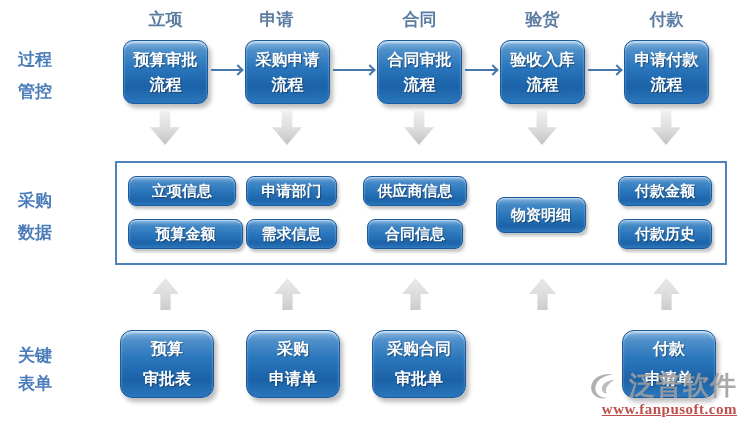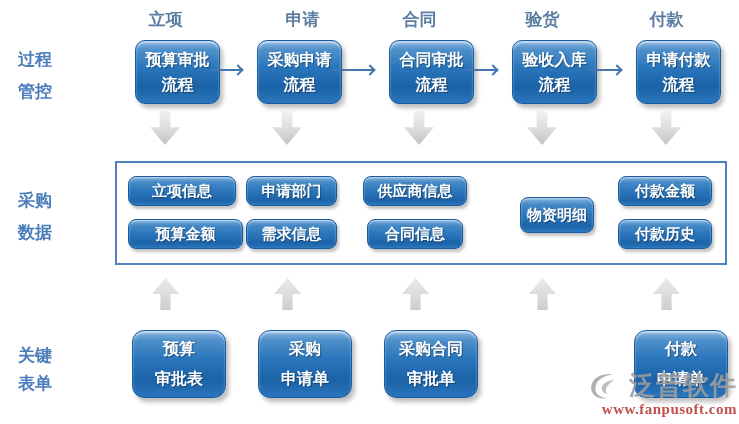--- a/index.html
+++ b/index.html
@@ -14,21 +14,20 @@
   }
   
   .bluebox{
     position:absolute;border-radius:10px;box-sizing:border-box;
     background:linear-gradient(180deg,#8cb8e2 0%,#4f90ca 14%,#2a76bc 42%,#1b62a8 74%,#2a76bc 100%);
     border:1px solid var(--box-border,#1a5b9e);
     box-shadow:3px 4px 4px rgba(110,110,110,.45), inset 0 2px 2px rgba(255,255,255,.55);
     color:#fff;font-weight:bold;text-align:center;
     display:flex;flex-direction:column;justify-content:center;
     text-shadow:1px 1px 1px rgba(0,0,0,.35);
-    margin-left:12px;
   }
   .proc{top:40px;width:85px;height:64px;font-size:16px;line-height:25px;}
   .formbox{top:330px;width:94px;height:68px;font-size:16px;line-height:30px;border-radius:12px;}
   
   .harrow{position:absolute;top:69px;height:2px;background:var(--arrow-blue,#4576ad);}
   .harrow::after{
     content:"";position:absolute;right:0;top:-3.5px;width:8px;height:8px;box-sizing:border-box;
     border-top:2px solid var(--arrow-blue,#4576ad);border-right:2px solid var(--arrow-blue,#4576ad);
     transform:rotate(45deg);
   }
@@ -61,42 +60,42 @@
   .side-label{
     position:absolute;left:18px;width:70px;font-size:17px;font-weight:bold;
     line-height:32px;color:var(--side-label,#4a7cba);
   }
   
   .watermark{position:absolute;right:2px;bottom:6px;text-align:right;}
   .wm-row{display:flex;align-items:center;justify-content:flex-end;gap:11px;}
   .wm-logo{width:30px;height:30px;opacity:.85;}
   .wm-brand{font-size:26px;font-weight:bold;color:var(--wm-gray,#9e9e9e);letter-spacing:1px;opacity:.88;}
   .wm-url{font-family:"Liberation Serif","DejaVu Serif",serif;font-size:15px;font-weight:bold;
-    color:var(--wm-red,#c0504d);letter-spacing:.5px;margin-top:-2px;}
+    color:var(--wm-red,#c0504d);letter-spacing:.5px;margin-top:-2px;text-decoration:underline;}
 </style>
 </head>
 <body>
 
 <div id="page">
 
   <div class="side-label" style="top:43px">
     <div>过程</div>
     <div>管控</div>
   </div>
   <div class="side-label" style="top:184px">
     <div>采购</div>
     <div>数据</div>
   </div>
   <div class="side-label" style="top:341px;line-height:28px">
     <div>关键</div>
     <div>表单</div>
   </div>
 
   <div class="stage-label" style="left:123px">立项</div>
-  <div class="stage-label" style="left:260px">申请</div>
+  <div class="stage-label" style="left:234px">申请</div>
   <div class="stage-label" style="left:377px">合同</div>
   <div class="stage-label" style="left:500px">验货</div>
   <div class="stage-label" style="left:624px">付款</div>
 
   <div class="bluebox proc" style="left:123px">
     <div>预算审批</div>
     <div>流程</div>
   </div>
   <div class="bluebox proc" style="left:245px">
     <div>采购申请</div>
@@ -127,21 +126,21 @@
   <div class="gdown" style="left:651px"></div>
 
   <div class="data-frame"></div>
 
   <div class="data-btn" style="left:128px;top:176px;width:108px">立项信息</div>
   <div class="data-btn" style="left:128px;top:219px;width:115px">预算金额</div>
   <div class="data-btn" style="left:246px;top:176px;width:91px">申请部门</div>
   <div class="data-btn" style="left:246px;top:219px;width:91px">需求信息</div>
   <div class="data-btn" style="left:363px;top:176px;width:104px">供应商信息</div>
   <div class="data-btn" style="left:367px;top:219px;width:96px">合同信息</div>
-  <div class="data-btn tall" style="left:520px;top:197px;width:74px">物资明细</div>
+  <div class="data-btn tall" style="left:496px;top:197px;width:90px">物资明细</div>
   <div class="data-btn" style="left:618px;top:176px;width:94px">付款金额</div>
   <div class="data-btn" style="left:618px;top:219px;width:94px">付款历史</div>
 
   <div class="gup" style="left:152px"></div>
   <div class="gup" style="left:274px"></div>
   <div class="gup" style="left:402px"></div>
   <div class="gup" style="left:529px"></div>
   <div class="gup" style="left:653px"></div>
 
   <div class="bluebox formbox" style="left:120px">

